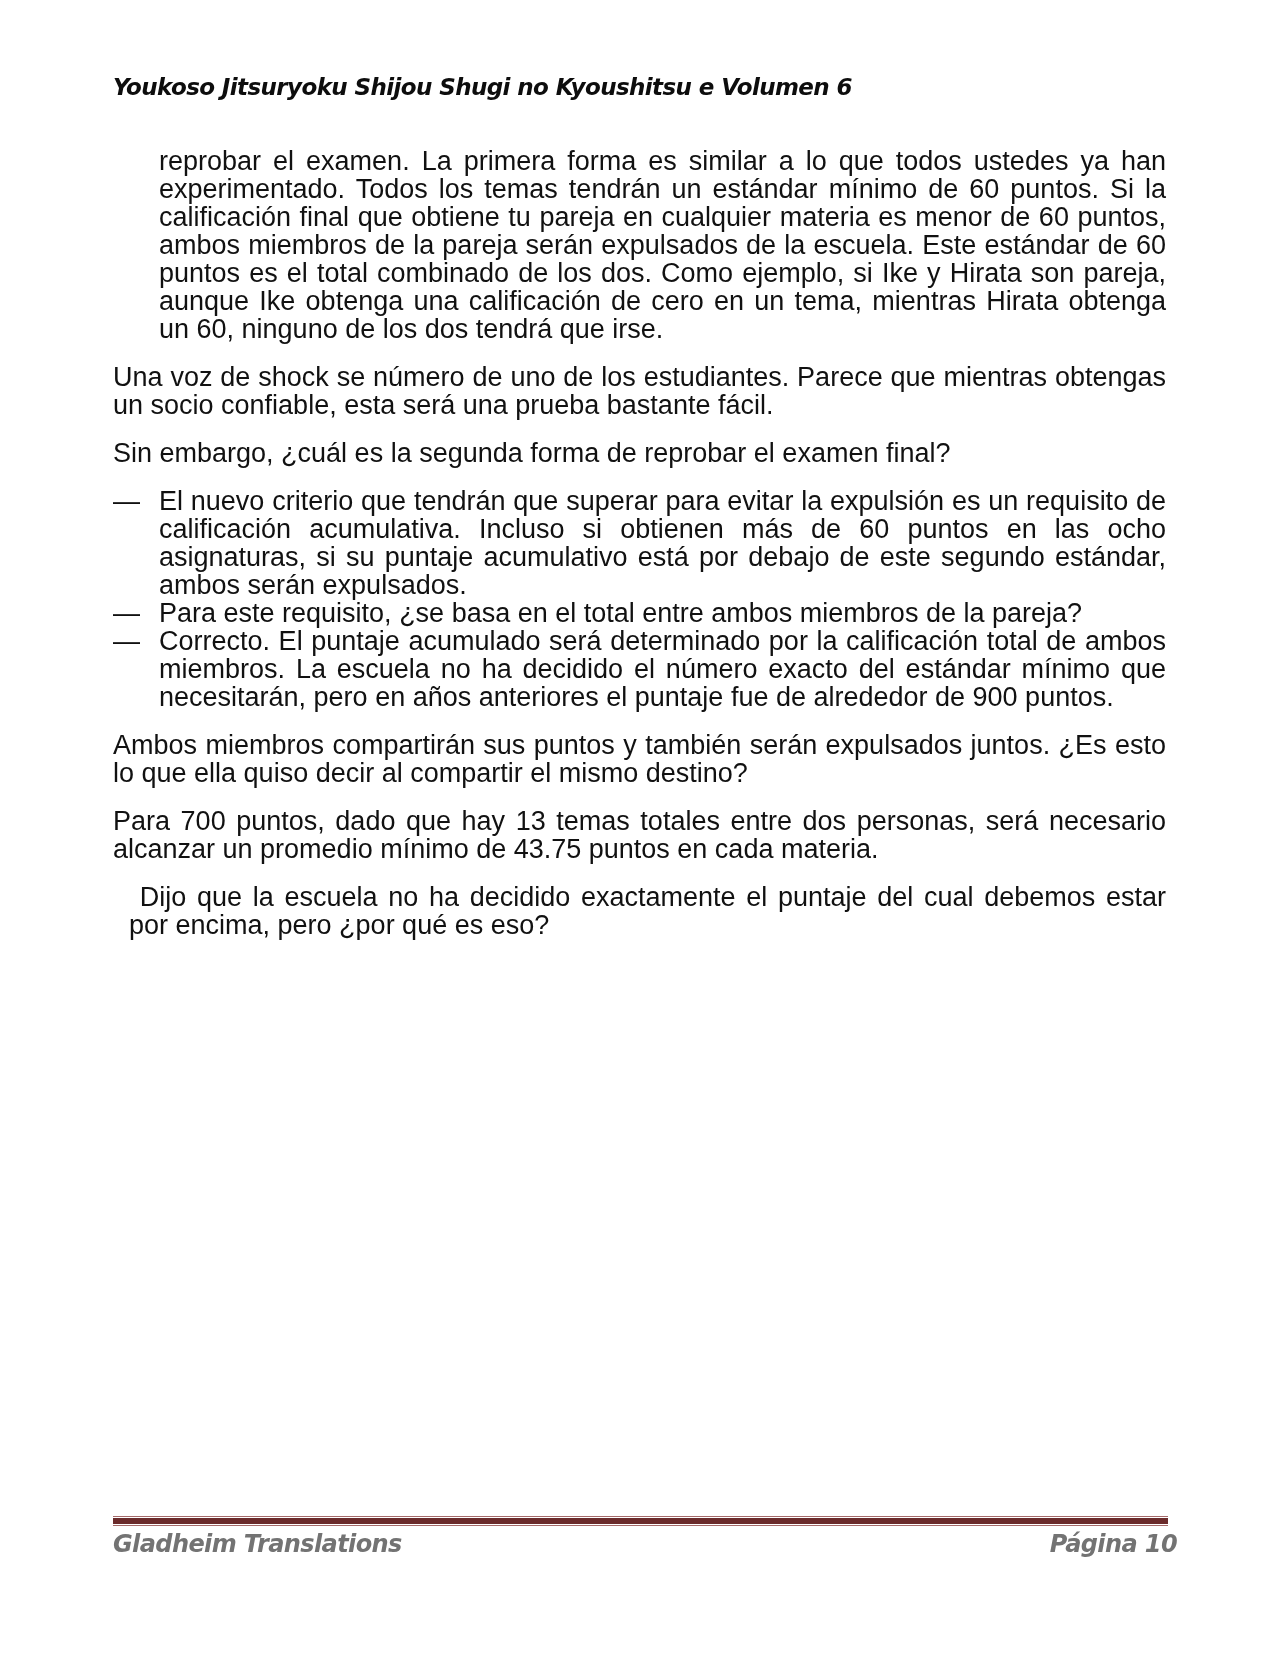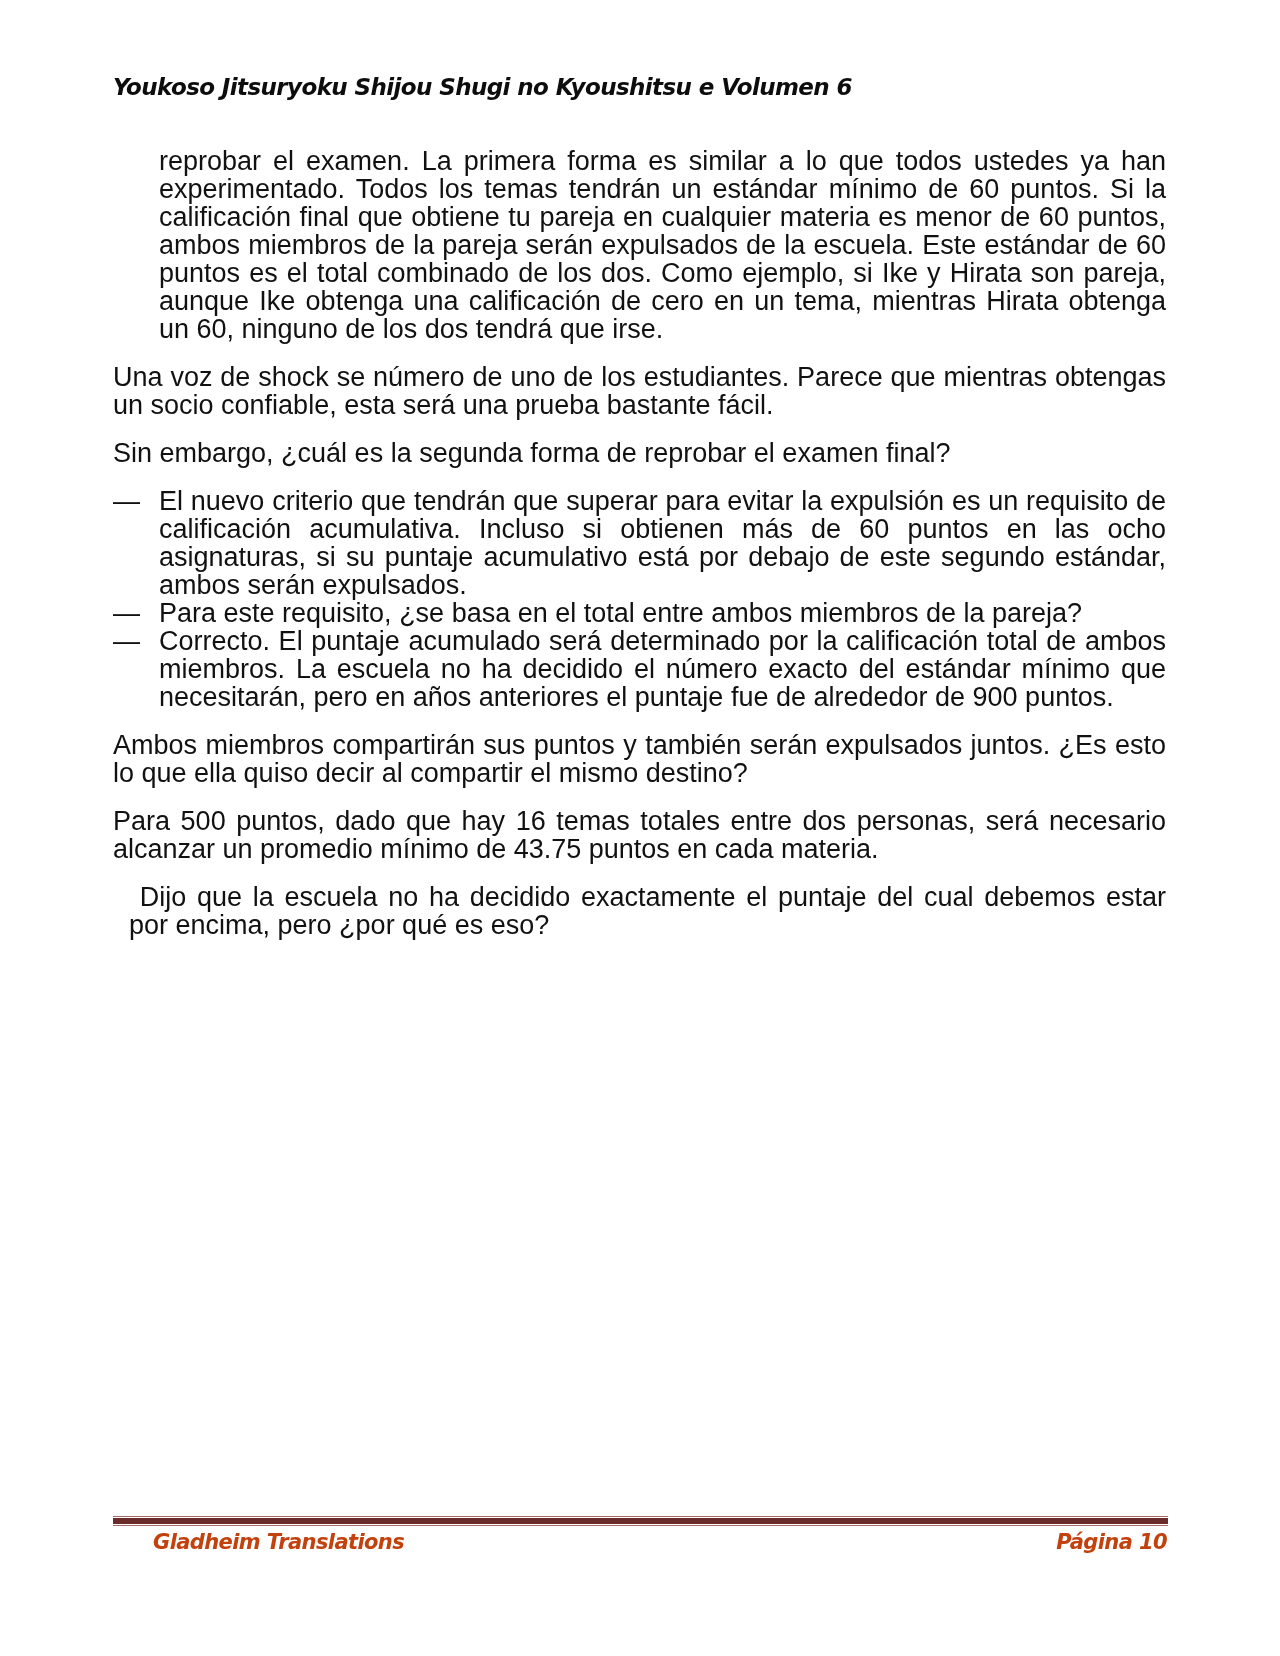--- a/index.html
+++ b/index.html
@@ -77,27 +77,26 @@
       height: 1px;
       background: #a66a6a;
       margin-top: 1px;
     }
     .footer-left, .footer-right {
       position: absolute;
       top: 1530px;
       font-family: "DejaVu Sans", sans-serif;
       font-weight: bold;
       font-style: italic;
-      font-size: 21px;
+      font-size: 24px;
       letter-spacing: -0.6px;
-      color: #c2410c;
-      margin-left: 40px;
+      color: #737373;
     }
     .footer-left { left: 113px; }
-    .footer-right { right: 113px; text-align: right; }
+    .footer-right { right: 103px; text-align: right; }
   </style>
 </head>
 <body>
 
 <div class="header">Youkoso Jitsuryoku Shijou Shugi no Kyoushitsu e Volumen 6</div>
 
 <div class="content">
   <p class="indented">reprobar el examen. La primera forma es similar a lo que todos ustedes ya han experimentado. Todos los temas tendrán un estándar mínimo de 60 puntos. Si la calificación final que obtiene tu pareja en cualquier materia es menor de 60 puntos, ambos miembros de la pareja serán expulsados de la escuela. Este estándar de 60 puntos es el total combinado de los dos. Como ejemplo, si Ike y Hirata son pareja, aunque Ike obtenga una calificación de cero en un tema, mientras Hirata obtenga un 60, ninguno de los dos tendrá que irse.</p>
   <p>Una voz de shock se número de uno de los estudiantes. Parece que mientras obtengas un socio confiable, esta será una prueba bastante fácil.</p>
   <p>Sin embargo, ¿cuál es la segunda forma de reprobar el examen final?</p>
@@ -111,21 +110,21 @@
       <span class="dash">—</span>
       <span class="dialog-text">Para este requisito, ¿se basa en el total entre ambos miembros de la pareja?</span>
     </div>
     <div class="dialog-line">
       <span class="dash">—</span>
       <span class="dialog-text">Correcto. El puntaje acumulado será determinado por la calificación total de ambos miembros. La escuela no ha decidido el número exacto del estándar mínimo que necesitarán, pero en años anteriores el puntaje fue de alrededor de 900 puntos.</span>
     </div>
   </div>
 
   <p>Ambos miembros compartirán sus puntos y también serán expulsados juntos. ¿Es esto lo que ella quiso decir al compartir el mismo destino?</p>
-  <p>Para 500 puntos, dado que hay 16 temas totales entre dos personas, será necesario alcanzar un promedio mínimo de 43.75 puntos en cada materia.</p>
+  <p>Para 700 puntos, dado que hay 13 temas totales entre dos personas, será necesario alcanzar un promedio mínimo de 43.75 puntos en cada materia.</p>
   <p style="white-space: pre-wrap; margin-left: 16px;"> Dijo que la escuela no ha decidido exactamente el puntaje del cual debemos estar por encima, pero ¿por qué es eso?</p>
 </div>
 
 <div class="footer-rule">
   <div class="thin-top"></div>
   <div class="thick"></div>
   <div class="thin-bottom"></div>
 </div>
 <div class="footer-left">Gladheim Translations</div>
 <div class="footer-right">Página 10</div>

